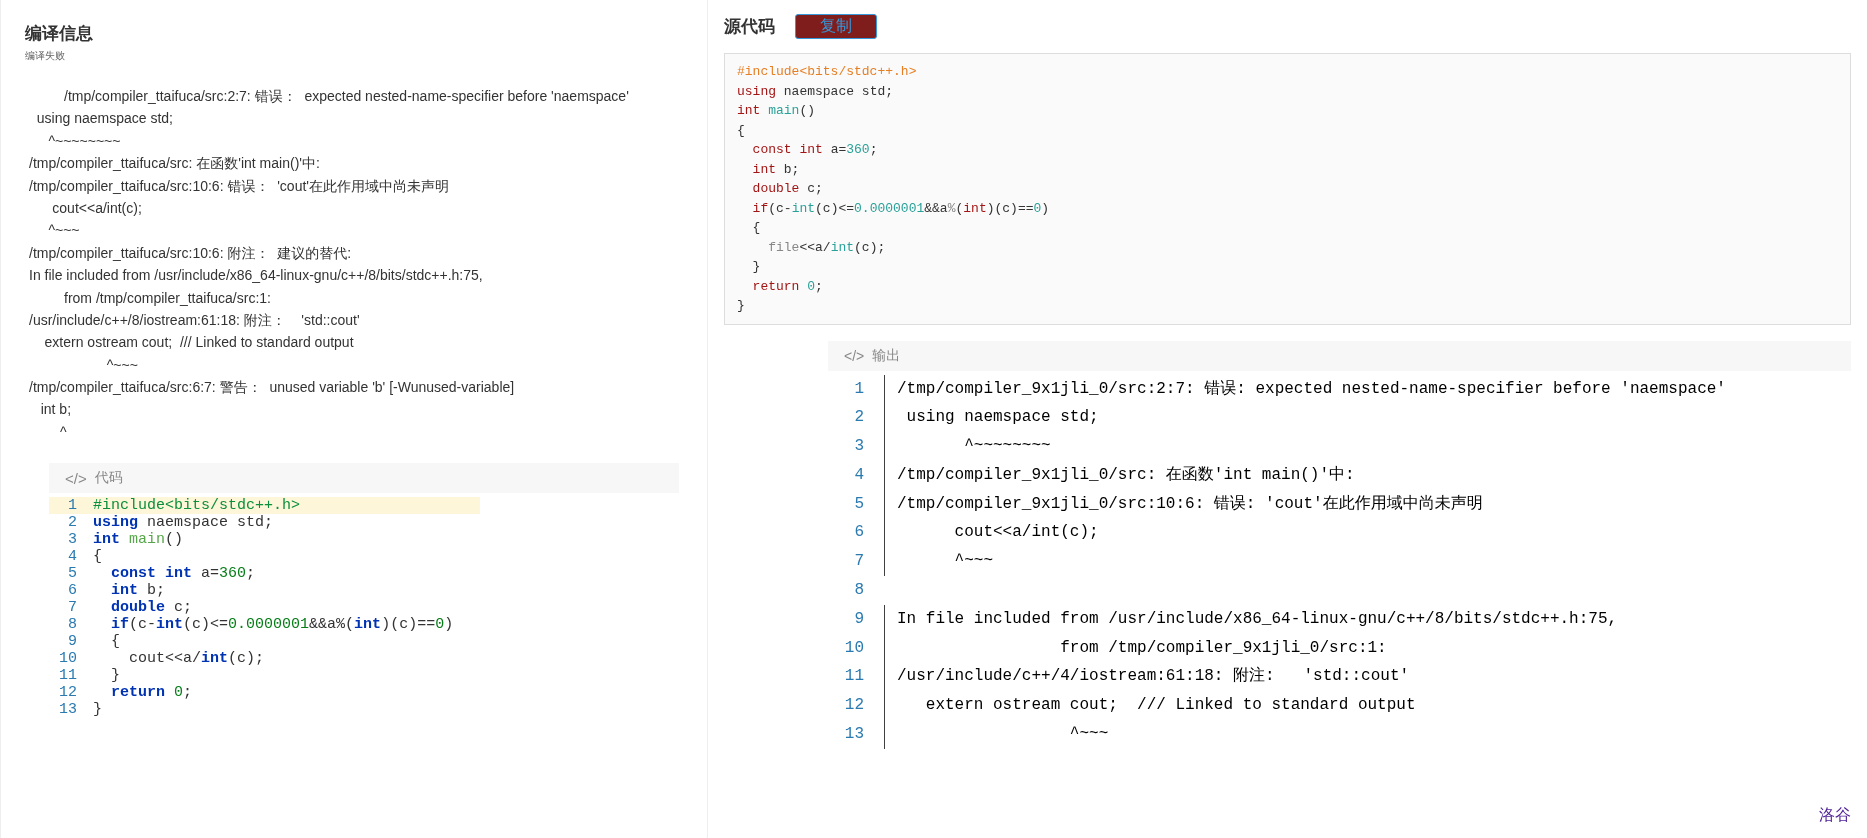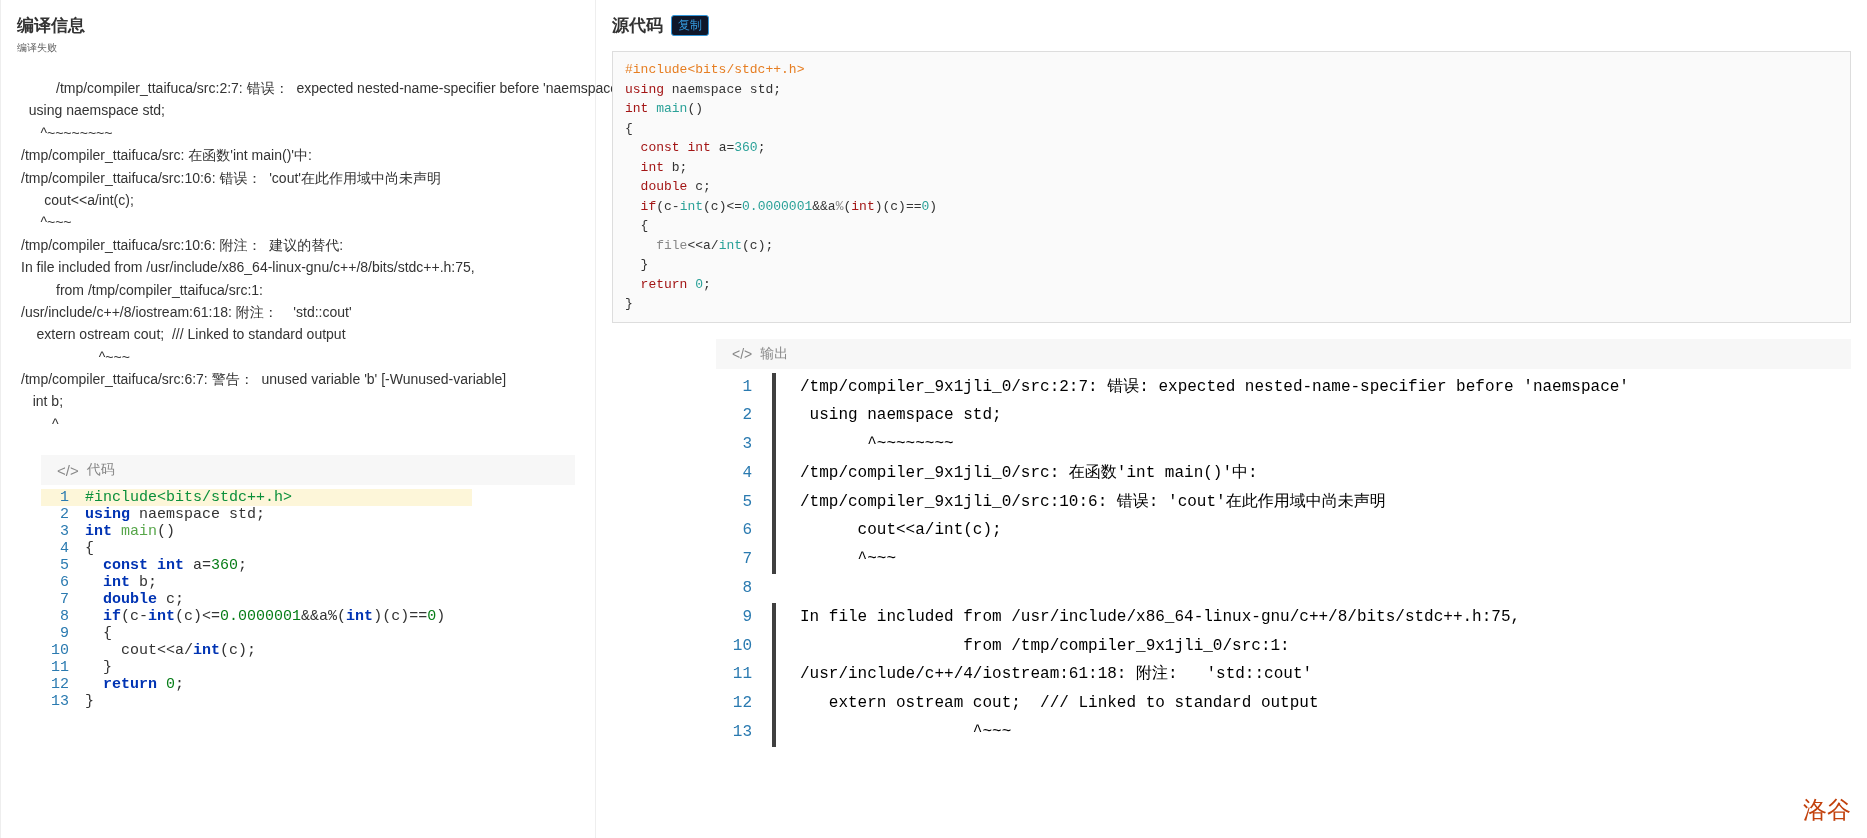--- a/index.html
+++ b/index.html
@@ -6,24 +6,24 @@
 body {
   font-family: -apple-system, BlinkMacSystemFont, "Segoe UI", "PingFang SC", "Microsoft YaHei", sans-serif;
   font-size: 14px;
   background: #fff;
   color: #333;
   display: flex;
   width: 1867px;
   height: 838px;
 }
 .left-pane {
-  width: 596px;
+  width: 708px;
   border-left: 1px solid #eee;
   border-right: 1px solid #eee;
-  padding: 0;
+  padding: 8px;
 }
 .right-pane {
   flex: 1;
   padding: 0;
 }
 .section-title {
   font-weight: bold;
   font-size: 17px;
   padding: 14px 16px 4px 16px;
 }
@@ -83,33 +83,34 @@
 .tok-kw { color: #0033b3; font-weight: bold; }
 .tok-use { color: #0033b3; font-weight: bold; }
 .tok-type { color: #0033b3; font-weight: bold; }
 .tok-num { color: #067d17; }
 .tok-fn { color: #57a64a; }
 
 .right-header {
   display: flex;
   align-items: center;
   padding: 14px 16px 10px 16px;
+  gap: 12px;
 }
 .right-title {
   font-weight: bold;
   font-size: 17px;
   margin-right: 8px;
 }
 .copy-btn {
   border: 1px solid #3498db;
   color: #3498db;
-  font-size: 12px;
-  padding: 1px 6px;
+  font-size: 16px;
+  padding: 1px 24px;
   border-radius: 3px;
-  background: #0f172a;
+  background: #7f1d1d;
   cursor: pointer;
 }
 .src-box {
   border: 1px solid #ddd;
   margin: 4px 16px 16px 16px;
   background: #fafafa;
   padding: 8px 12px;
   font-family: Consolas, "Courier New", monospace;
   font-size: 13px;
   line-height: 1.5;
@@ -139,33 +140,33 @@
 .output-block .olineno {
   width: 56px;
   text-align: right;
   padding-right: 20px;
   color: #2a7ab0;
   user-select: none;
   flex-shrink: 0;
 }
 .output-block .code-content {
   color: #000;
-  border-left: 4px solid #404040;
-  padding-left: 24px;
+  border-left: 1px solid #404040;
+  padding-left: 12px;
 }
 .output-block .oline {
   display: flex;
   line-height: 1.8;
 }
 .watermark {
   position: fixed;
   right: 16px;
   bottom: 12px;
-  color: #c2410c;
-  font-size: 24px;
+  color: #4c1d95;
+  font-size: 16px;
   pointer-events: none;
 }
 .left-code-wrap {
   padding-left: 40px;
 }
 .out-wrap {
   padding-left: 120px;
 }
 </style>
 </head>

